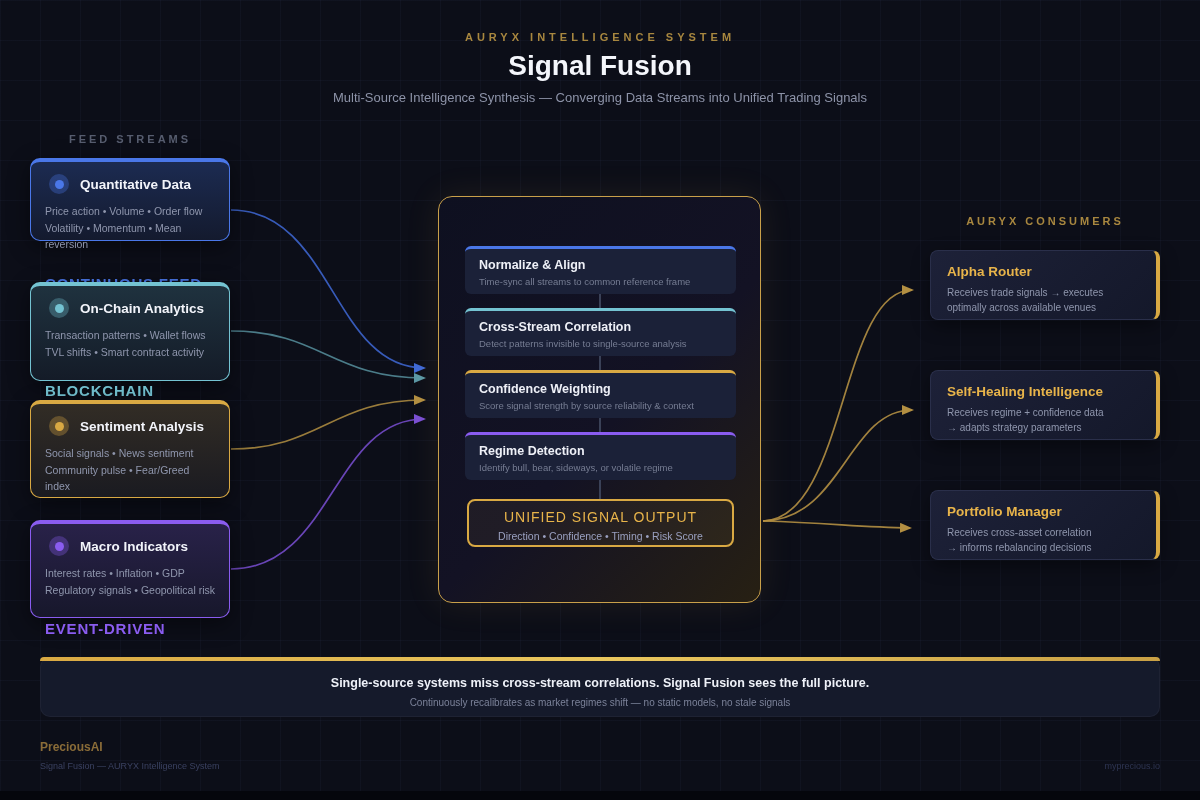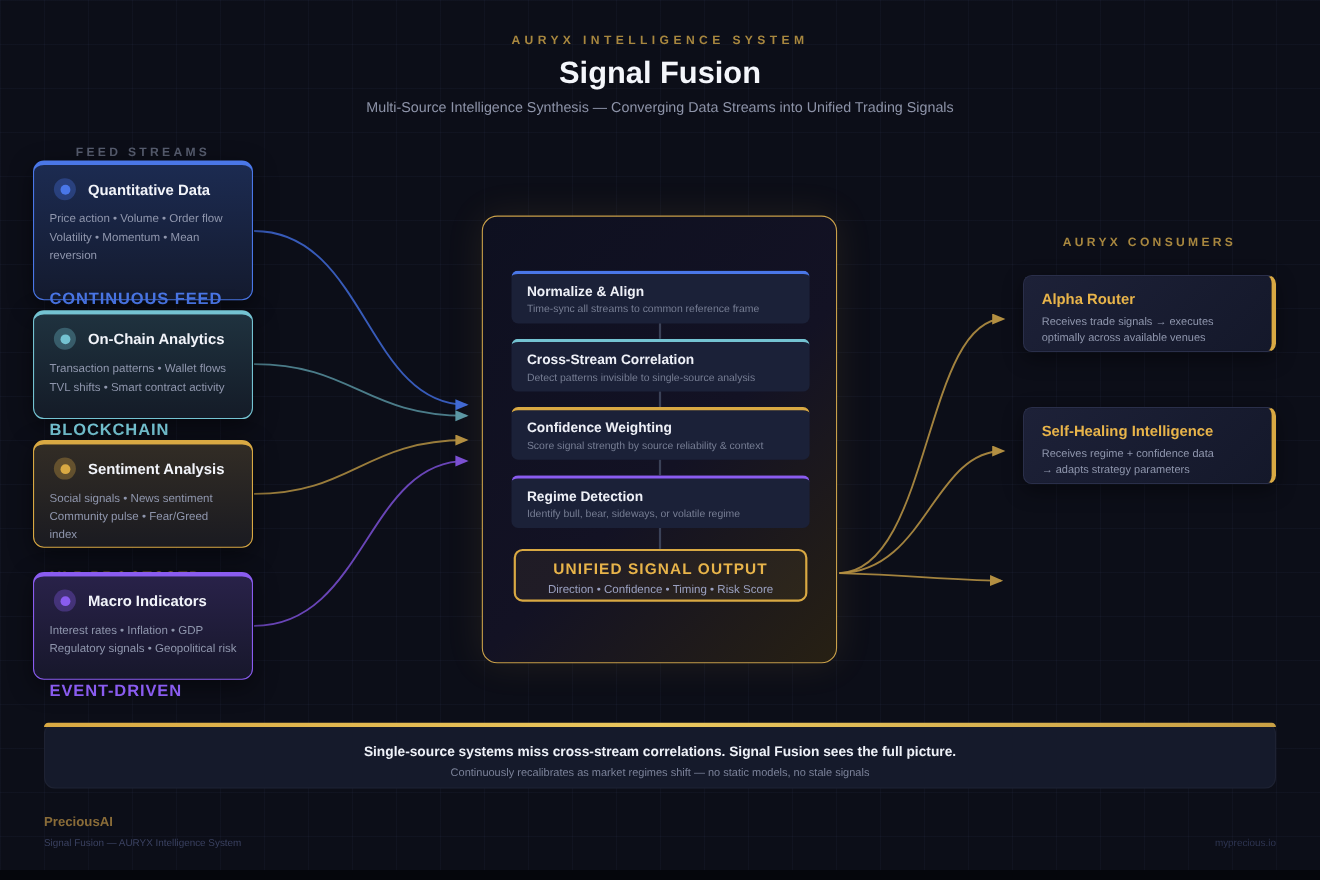--- a/index.html
+++ b/index.html
@@ -59,21 +59,21 @@
     background:#1b2138; border-radius:6px; border-top:3px solid var(--c);
   }
   .stage-title { font-size:12.5px; font-weight:bold; color:#eef0f7; }
   .stage-desc  { font-size:9.5px; color:#767d93; margin-top:4px; }
   .stage-connector { left:160px; width:1.5px; background:#3a4157; }
   .output {
     left:28px; top:302px; width:267px; height:48px; padding:8px 10px;
     border:2px solid #d9a943; border-radius:8px; background:rgba(217,169,67,.07);
     text-align:center;
   }
-  .output-title { font-size:14px; font-weight:bold; letter-spacing:1px; color:#e8b44a; }
+  .output-title { font-size:14px; font-weight:normal; letter-spacing:1px; color:#e8b44a; }
   .output-desc  { font-size:10.5px; color:#9aa0c0; margin-top:5px; }
 
   
   .consumer {
     left:930px; width:230px; height:70px; padding:13px 16px;
     background:linear-gradient(135deg,#1d2138,#14182a);
     border:1px solid #2a2f4a; border-right:4px solid #d9a943; border-radius:8px;
     box-shadow:0 6px 18px rgba(0,0,0,.4);
   }
   .consumer-title { font-size:13.5px; font-weight:bold; color:#e8b44a; margin-bottom:6px; }
@@ -124,21 +124,21 @@
     <path d="M 763 521 C 842 520 848 410 912 410" fill="none" stroke-width="1.7" stroke-opacity="0.9" marker-end="url(#m-gold)" stroke="#b38f42"></path>
     <path d="M 763 521 C 830 523 858 527 910 528" fill="none" stroke-width="1.7" stroke-opacity="0.9" marker-end="url(#m-gold)" stroke="#b38f42"></path>
   </svg>
 
   <div class="abs center eyebrow">AURYX INTELLIGENCE SYSTEM</div>
   <div class="abs center title">Signal Fusion</div>
   <div class="abs center subtitle">Multi-Source Intelligence Synthesis — Converging Data Streams into Unified Trading Signals</div>
 
   <div class="abs center col-label streams-label">FEED STREAMS</div>
 
-  <div class="abs stream theme-blue" style="top:146px;height:127px">
+  <div class="abs stream theme-blue" style="top:158px;height:83px">
     <div class="card-head">
       <span class="dot-icon">
           <span class="dot-inner"></span>
         </span>
       <span class="card-title">Quantitative Data</span>
     </div>
     <div class="card-line">Price action • Volume • Order flow</div>
     <div class="card-line">Volatility • Momentum • Mean reversion</div>
     <div class="card-tag">CONTINUOUS FEED</div>
   </div>
@@ -218,20 +218,25 @@
     <div class="consumer-line">Receives trade signals → executes</div>
     <div class="consumer-line">optimally across available venues</div>
   </div>
 
   <div class="abs consumer" style="top:370px">
     <div class="consumer-title">Self-Healing Intelligence</div>
     <div class="consumer-line">Receives regime + confidence data</div>
     <div class="consumer-line">→ adapts strategy parameters</div>
   </div>
 
+  <div class="abs consumer" style="top:490px">
+    <div class="consumer-title">Portfolio Manager</div>
+    <div class="consumer-line">Receives cross-asset correlation</div>
+    <div class="consumer-line">→ informs rebalancing decisions</div>
+  </div>
 
   <div class="abs banner"></div>
   <div class="abs banner-bar"></div>
   <div class="abs center banner-headline">Single-source systems miss cross-stream correlations. Signal Fusion sees the full picture.</div>
   <div class="abs center banner-sub">Continuously recalibrates as market regimes shift — no static models, no stale signals</div>
 
   <div class="abs brand">PreciousAI</div>
   <div class="abs caption">Signal Fusion — AURYX Intelligence System</div>
   <div class="abs domain">myprecious.io</div>
 

